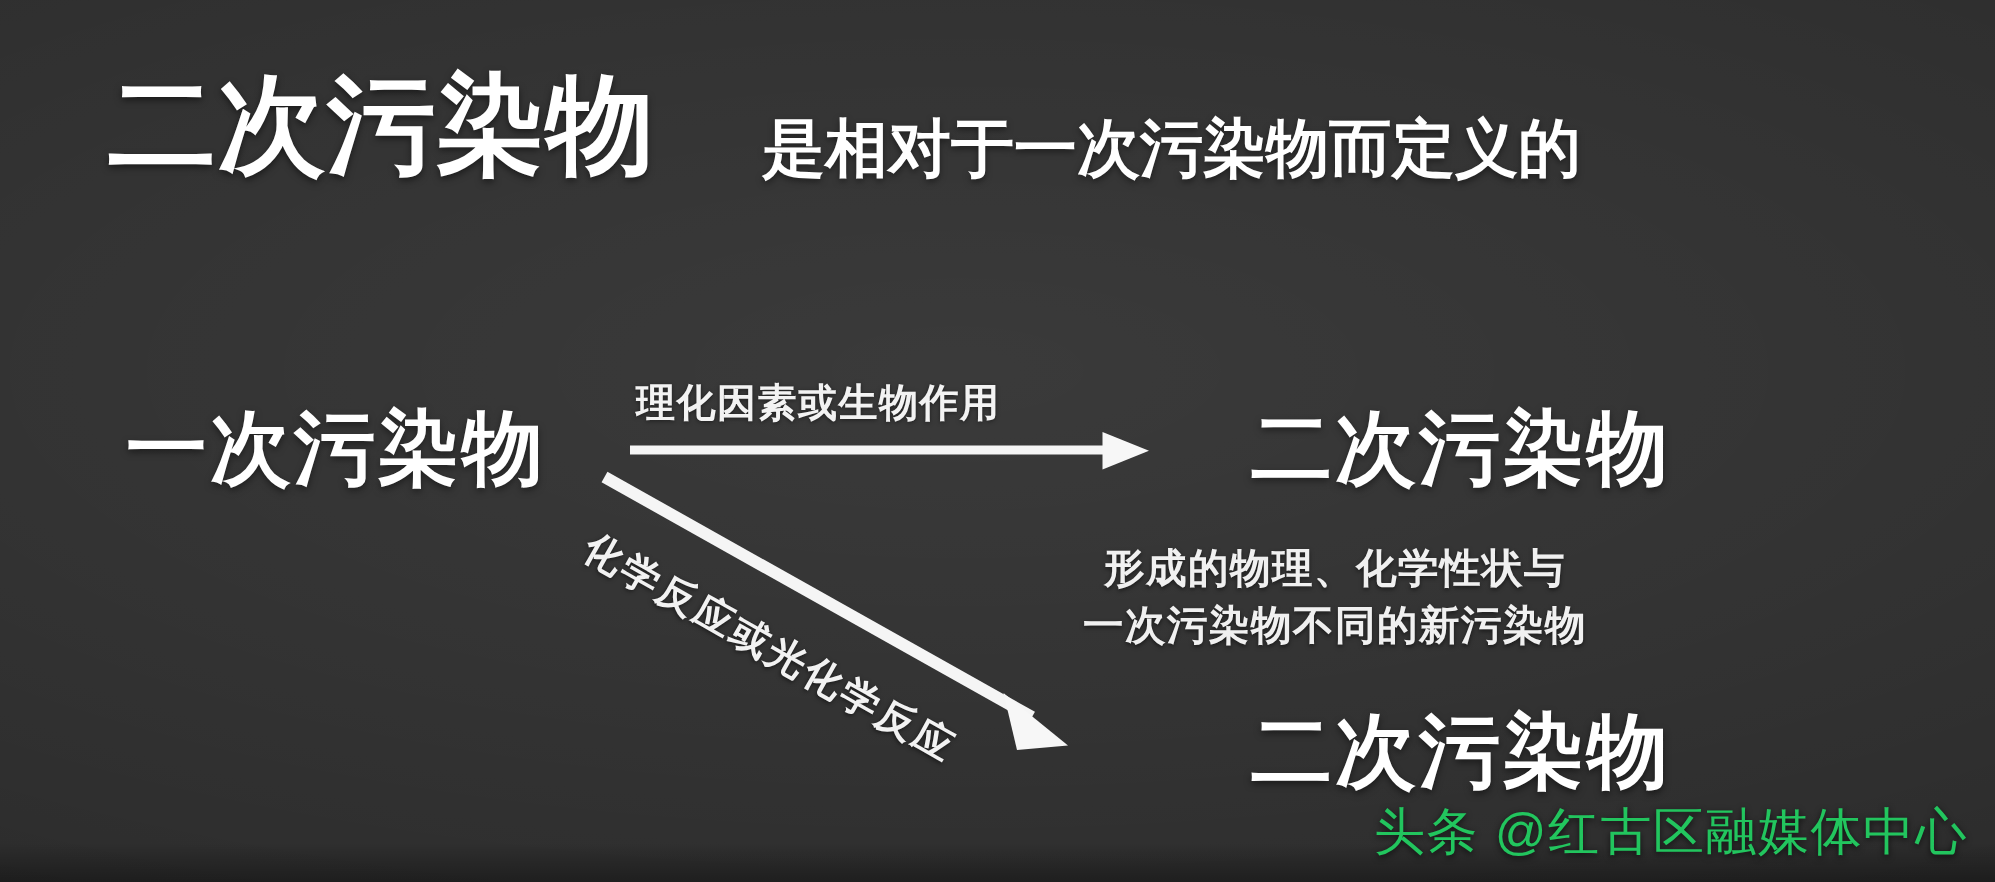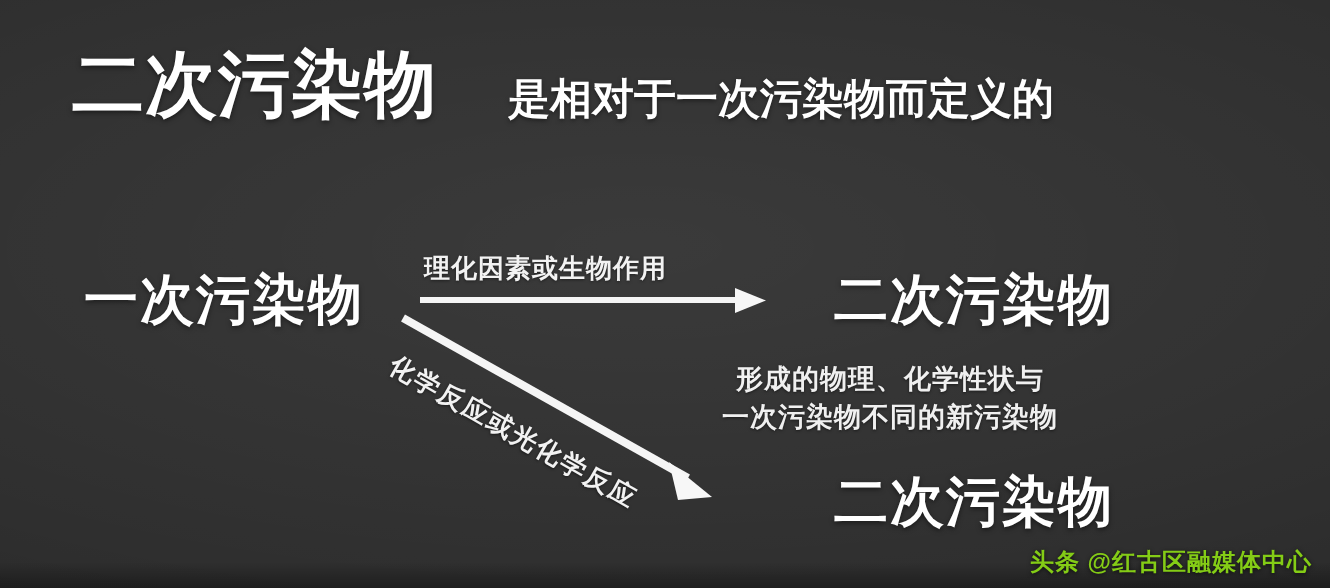--- a/index.html
+++ b/index.html
@@ -126,23 +126,23 @@
     white-space: nowrap;
     text-shadow: 0 1px 3px rgba(0,0,0,0.6);
   }
 
   
   #watermark {
     right: 18px;
     bottom: 10px;
     left: auto;
     top: auto;
-    font-size: 24px;
-    font-weight: bold;
-    color: #84cc16;
+    font-size: 34px;
+    font-weight: normal;
+    color: #22c55e;
     letter-spacing: 1px;
     text-shadow: 0 1px 4px rgba(0,0,0,0.7);
     z-index: 7;
   }
 
   
   #arrows {
     position: absolute;
     left: 0;
     top: 0;

